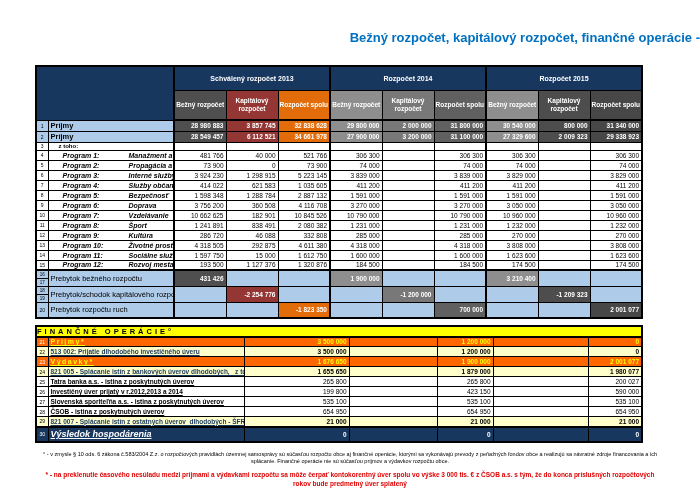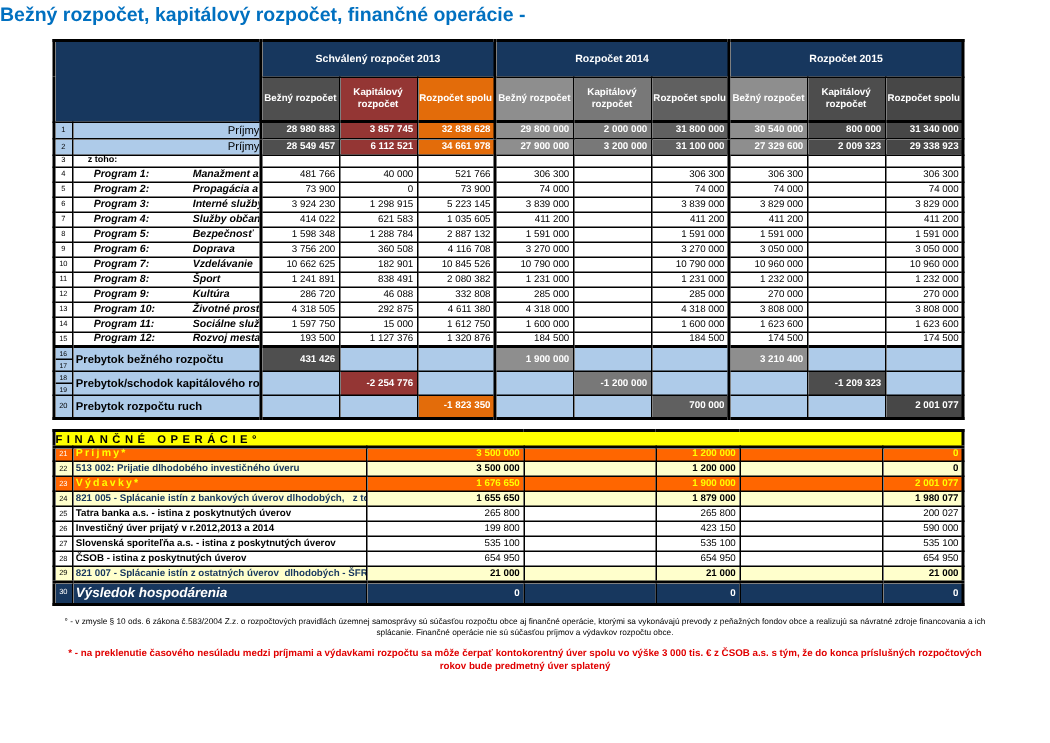--- a/index.html
+++ b/index.html
@@ -1,21 +1,21 @@
 <!DOCTYPE html>
 <html style="--title-blue: #0070C0; --navy: #17375E; --light-blue: #AECBE9; --yellow: #FFFF00; --fin-orange: #FF6600; --cream: #FFFFCC; --footnote-red: #E00000;"><head>
 <meta charset="utf-8">
 <style>
   * { box-sizing: border-box; margin: 0; padding: 0; }
   html, body { background: #ffffff; }
   body { width: 700px; height: 495px; font-family: "Liberation Sans", sans-serif; }
   .page { position: relative; width: 700px; height: 495px; overflow: hidden; background: #fff; }
 
-  .title { padding-top: 2px; text-align: left; font-weight: bold; font-size: 13px;
-           line-height: 16px; color: var(--title-blue, #0070C0); margin-bottom: 8px; }
+  .title { padding-top: 30px; text-align: right; font-weight: bold; font-size: 13px;
+           line-height: 16px; color: var(--title-blue, #0070C0); margin-bottom: 19px; }
 
   table { border-collapse: collapse; table-layout: fixed; margin-left: 35px; }
   .main { width: 606px; border: 2px solid #000; }
   .fin  { width: 606px; border: 2px solid #000; margin-top: 6px; }
   td { border: 1px solid #000; overflow: hidden; white-space: nowrap;
        vertical-align: middle; padding: 0; }
 
   
   tr.yr { height: 24px; }
   .corner { background: var(--navy, #17375E); }
@@ -30,36 +30,36 @@
 
   
   tr.r-total { height: 11px; }
   tr.r-note { height: 8px; }
   tr.r-program { height: 10px; }
   tr.r-summary { height: 15px; }
   .num { font-size: 5px; text-align: center; color: #000; }
   .numstack div { font-size: 4.5px; line-height: 7px; text-align: center; }
   .numstack .d2 { border-top: 1px solid #000; }
   .lbl { padding-left: 2px; }
-  .lbl-total { background: var(--light-blue, #AECBE9); font-size: 7.5px; font-weight: normal; text-align: right; }
+  .lbl-total { background: var(--light-blue, #AECBE9); font-size: 7.5px; font-weight: bold; }
   .lbl-note { font-size: 6px; font-weight: bold; padding-left: 10px; }
   .lbl-program { font-size: 7px; font-weight: bold; font-style: italic; padding-left: 14px; }
   .prefix { display: inline-block; width: 66px; }
-  .lbl-sum { background: var(--light-blue, #AECBE9); font-size: 7.5px; font-weight: bold; }
+  .lbl-sum { background: var(--light-blue, #AECBE9); font-size: 7.5px; font-weight: normal; }
   .v { font-size: 6.5px; text-align: right; padding-right: 2px; color: #000; }
   .vw { color: #fff; font-weight: bold; }
   .cell-blue { background: var(--light-blue, #AECBE9); }
 
   
   tr.finhdr { height: 11px; }
   tr.finhdr td { background: var(--yellow, #FFFF00); color: #000; font-weight: bold;
                  font-size: 7.5px; letter-spacing: 3px; text-align: left;
                  border-bottom: 2px solid #000; }
   tr.fr { height: 10px; }
-  .flbl { padding-left: 2px; font-size: 6.5px; }
+  .flbl { padding-left: 2px; font-size: 6.5px; text-decoration: underline; }
   .fin-num { font-size: 5px; text-align: center; }
   .fin-orange td { background: var(--fin-orange, #FF6600); }
   .fin-orange .flbl { color: var(--yellow, #FFFF00); font-weight: bold;
                       letter-spacing: 1.5px; font-size: 7px; }
   .fin-orange .v { color: var(--yellow, #FFFF00); font-weight: bold; }
   .fin-cream td { background: var(--cream, #FFFFCC); }
   .fin-cream .flbl { color: var(--navy, #17375E); font-weight: bold; }
   .fin-cream .v { font-weight: bold; }
   .fin-plain .flbl { font-weight: bold; color: #000; }
   tr.fin-navy { height: 15px; }

